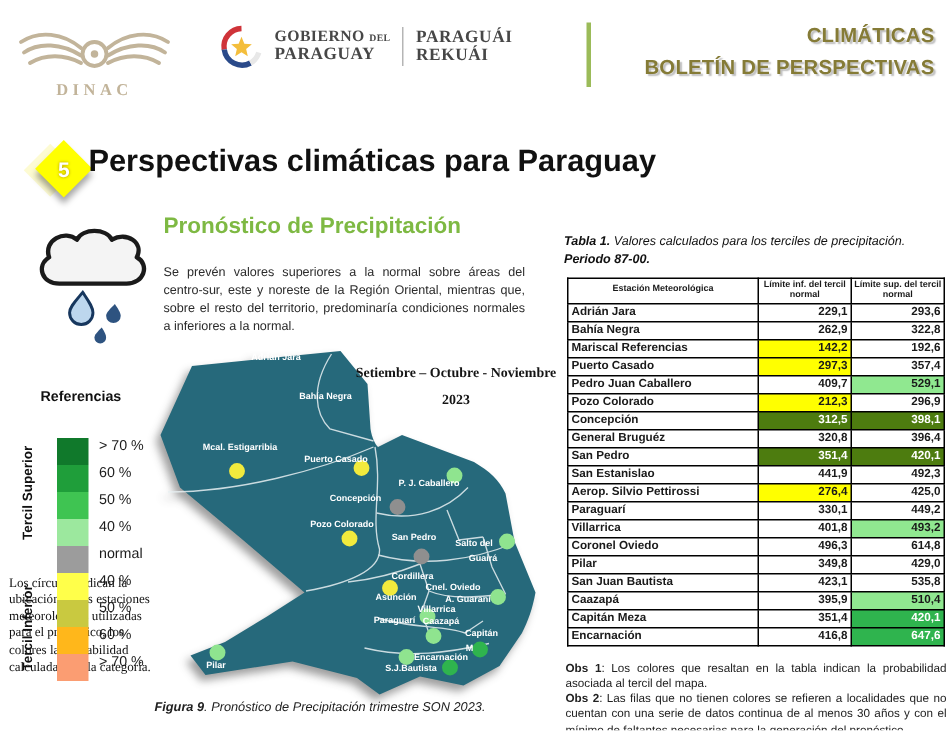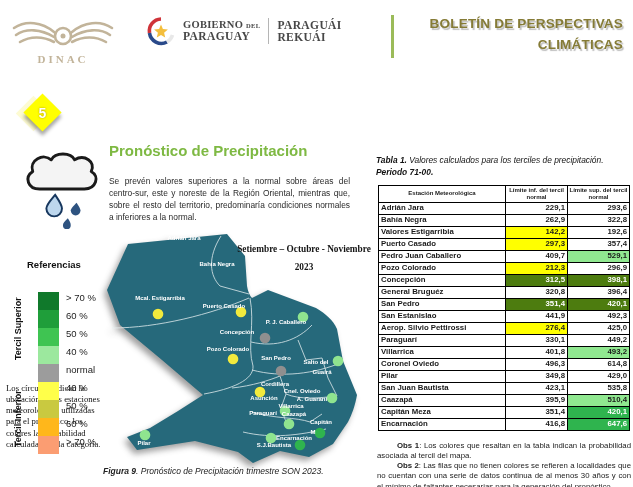--- a/index.html
+++ b/index.html
@@ -69,21 +69,21 @@
   td.st{width:122px;text-align:left;}
   td.val{width:57px;text-align:right;}
   .hl-yellow{background:#ffff00;}
   .hl-gray{background:#4d7c0f;color:#fff;}
   .hl-lightgreen{background:#90e890;}
   .hl-green{background:#2fb44e;color:#fff;}
 
   
   .obs{position:absolute;left:377px;top:441px;width:254px;font-size:7.8px;line-height:1.3;
        text-align:justify;color:#222;}
-  .obs b{font-weight:bold;margin-left:20px;}
+  .obs b{font-weight:bold;}
 </style>
 </head>
 <body>
 
 <div class="page">
 
   <div class="dinac">
     <svg width="110" height="66" viewBox="0 0 110 66">
       <g stroke="#c2b49a" stroke-width="2.6" fill="none" stroke-linecap="round">
         <path d="M46,16 C34,6 18,4 6,12"></path>
@@ -116,29 +116,30 @@
       <div class="gov-col">
         <div class="l2">PARAGUÁI</div>
         <div class="l2">REKUÁI</div>
       </div>
     </div>
   </div>
 
   <div class="hdr-div"></div>
 
   <div class="bulletin">
+    <div>CLIMÁTICAS</div>
     <div>BOLETÍN DE PERSPECTIVAS</div>
-    <div>CLIMÁTICAS</div>
   </div>
 
   <div class="diamond-wrap">
     <div class="diamond-back"></div>
     <div class="diamond"></div>
     <div class="diamond-num">5</div>
   </div>
+  <div class="page-title">Perspectivas climáticas para Paraguay</div>
 
   <div class="cloud">
     <svg width="78" height="82" viewBox="0 0 80 84">
       <path d="M18,40 C6,40 2,28 11,22 C7,10 22,3 30,10 C34,2 50,2 54,10 C64,4 76,12 71,22 C80,27 76,40 64,40 Z" fill="#f4f4f4" stroke="#1a1a1a" stroke-width="3" stroke-linejoin="round"></path>
       <path d="M34,46 C38,52 41,56 41,60 A8,8 0 1 1 25,60 C25,56 29,52 34,46 Z" fill="#bdd7ee" stroke="#17375e" stroke-width="2"></path>
       <path d="M56,54 C58,57 60,60 60,62 A5,5 0 1 1 50,62 C50,60 53,57 56,54 Z" fill="#2e5380"></path>
       <path d="M47,70 C49,73 50,75 50,77 A4,4 0 1 1 42,77 C42,75 44,73 47,70 Z" fill="#2e5380"></path>
     </svg>
   </div>
   <div class="fc-head">Pronóstico de Precipitación</div>
@@ -253,21 +254,21 @@
         <div class="legend-label">60 %</div>
       </div>
       <div class="legend-row">
         <div class="legend-swatch" style="background: rgb(251, 157, 114);"></div>
         <div class="legend-label">&gt; 70 %</div>
       </div>
     </div>
 
   <div class="tbl-title">
     <div><b>Tabla 1.</b><span> Valores calculados para los terciles de precipitación.</span></div>
-    <div><b>Periodo 71-00.</b></div>
+    <div><b>Periodo 87-00.</b></div>
   </div>
   <table class="terc">
     <thead>
       <tr>
         <th style="width:122px;">Estación Meteorológica</th>
         <th style="width:57px;">Límite inf. del tercil normal</th>
         <th style="width:57px;">Límite sup. del tercil normal</th>
       </tr>
     </thead>
     <tbody>
@@ -275,21 +276,21 @@
           <td class="st">Adrián Jara</td>
           <td class="val">229,1</td>
           <td class="val">293,6</td>
         </tr>
         <tr>
           <td class="st">Bahía Negra</td>
           <td class="val">262,9</td>
           <td class="val">322,8</td>
         </tr>
         <tr>
-          <td class="st">Valores Estigarribia</td>
+          <td class="st">Mariscal Referencias</td>
           <td class="val hl-yellow">142,2</td>
           <td class="val">192,6</td>
         </tr>
         <tr>
           <td class="st">Puerto Casado</td>
           <td class="val hl-yellow">297,3</td>
           <td class="val">357,4</td>
         </tr>
         <tr>
           <td class="st">Pedro Juan Caballero</td>

